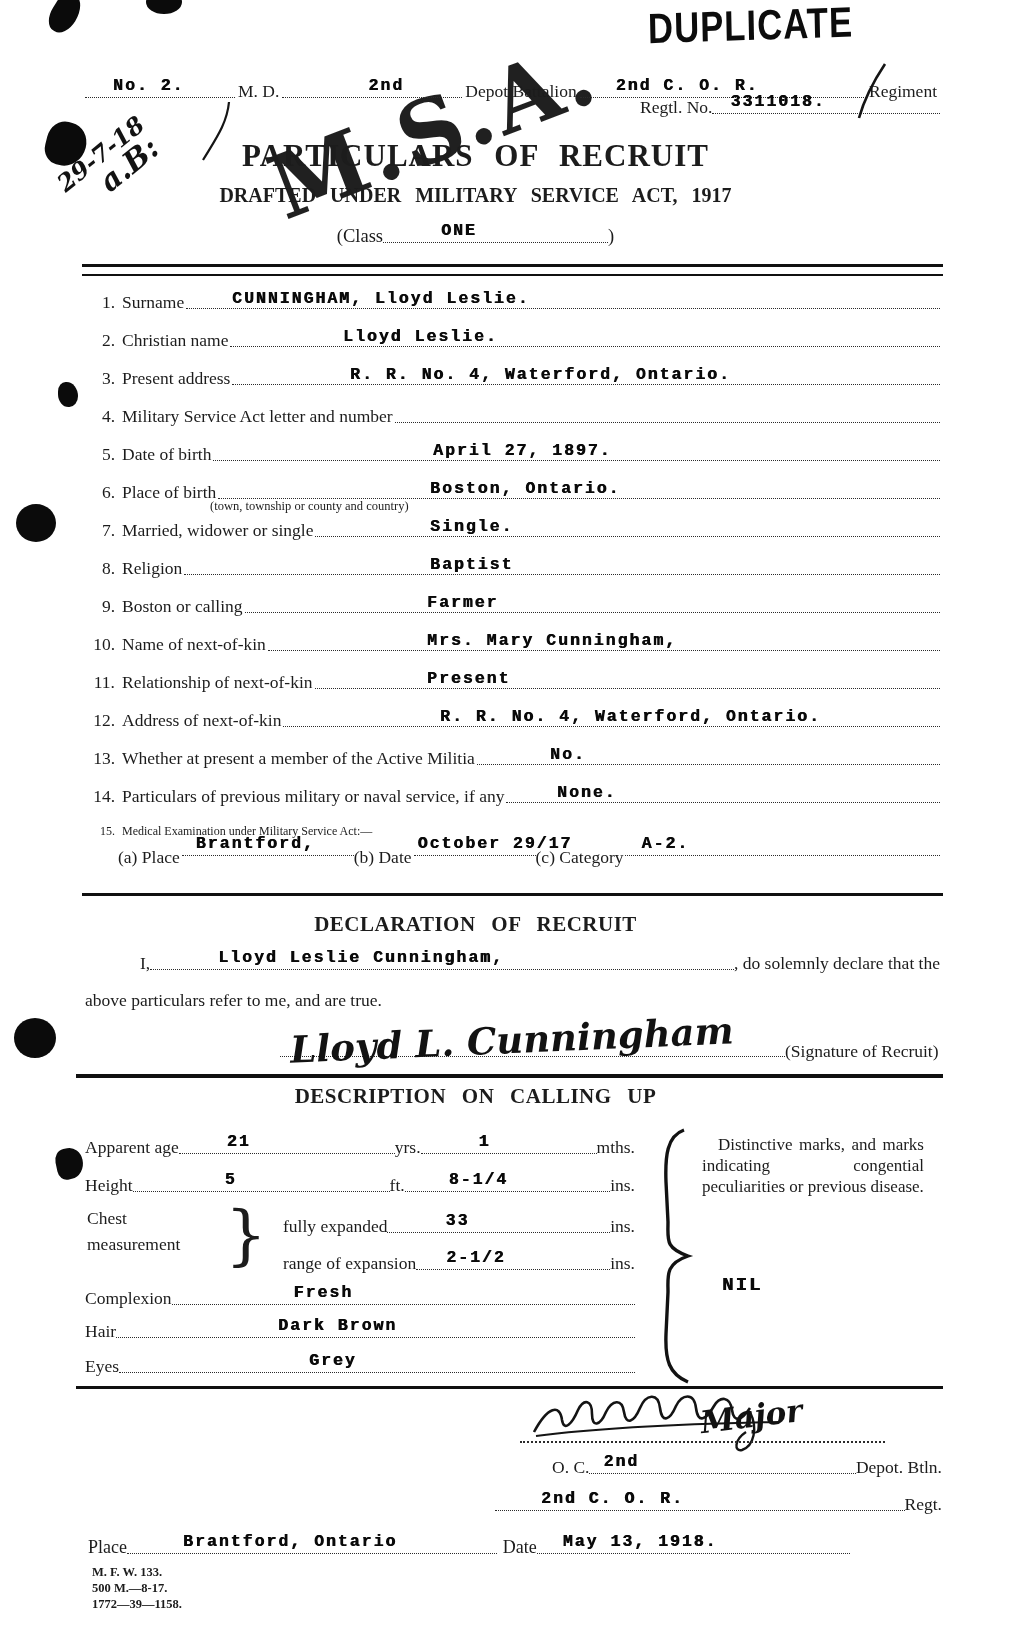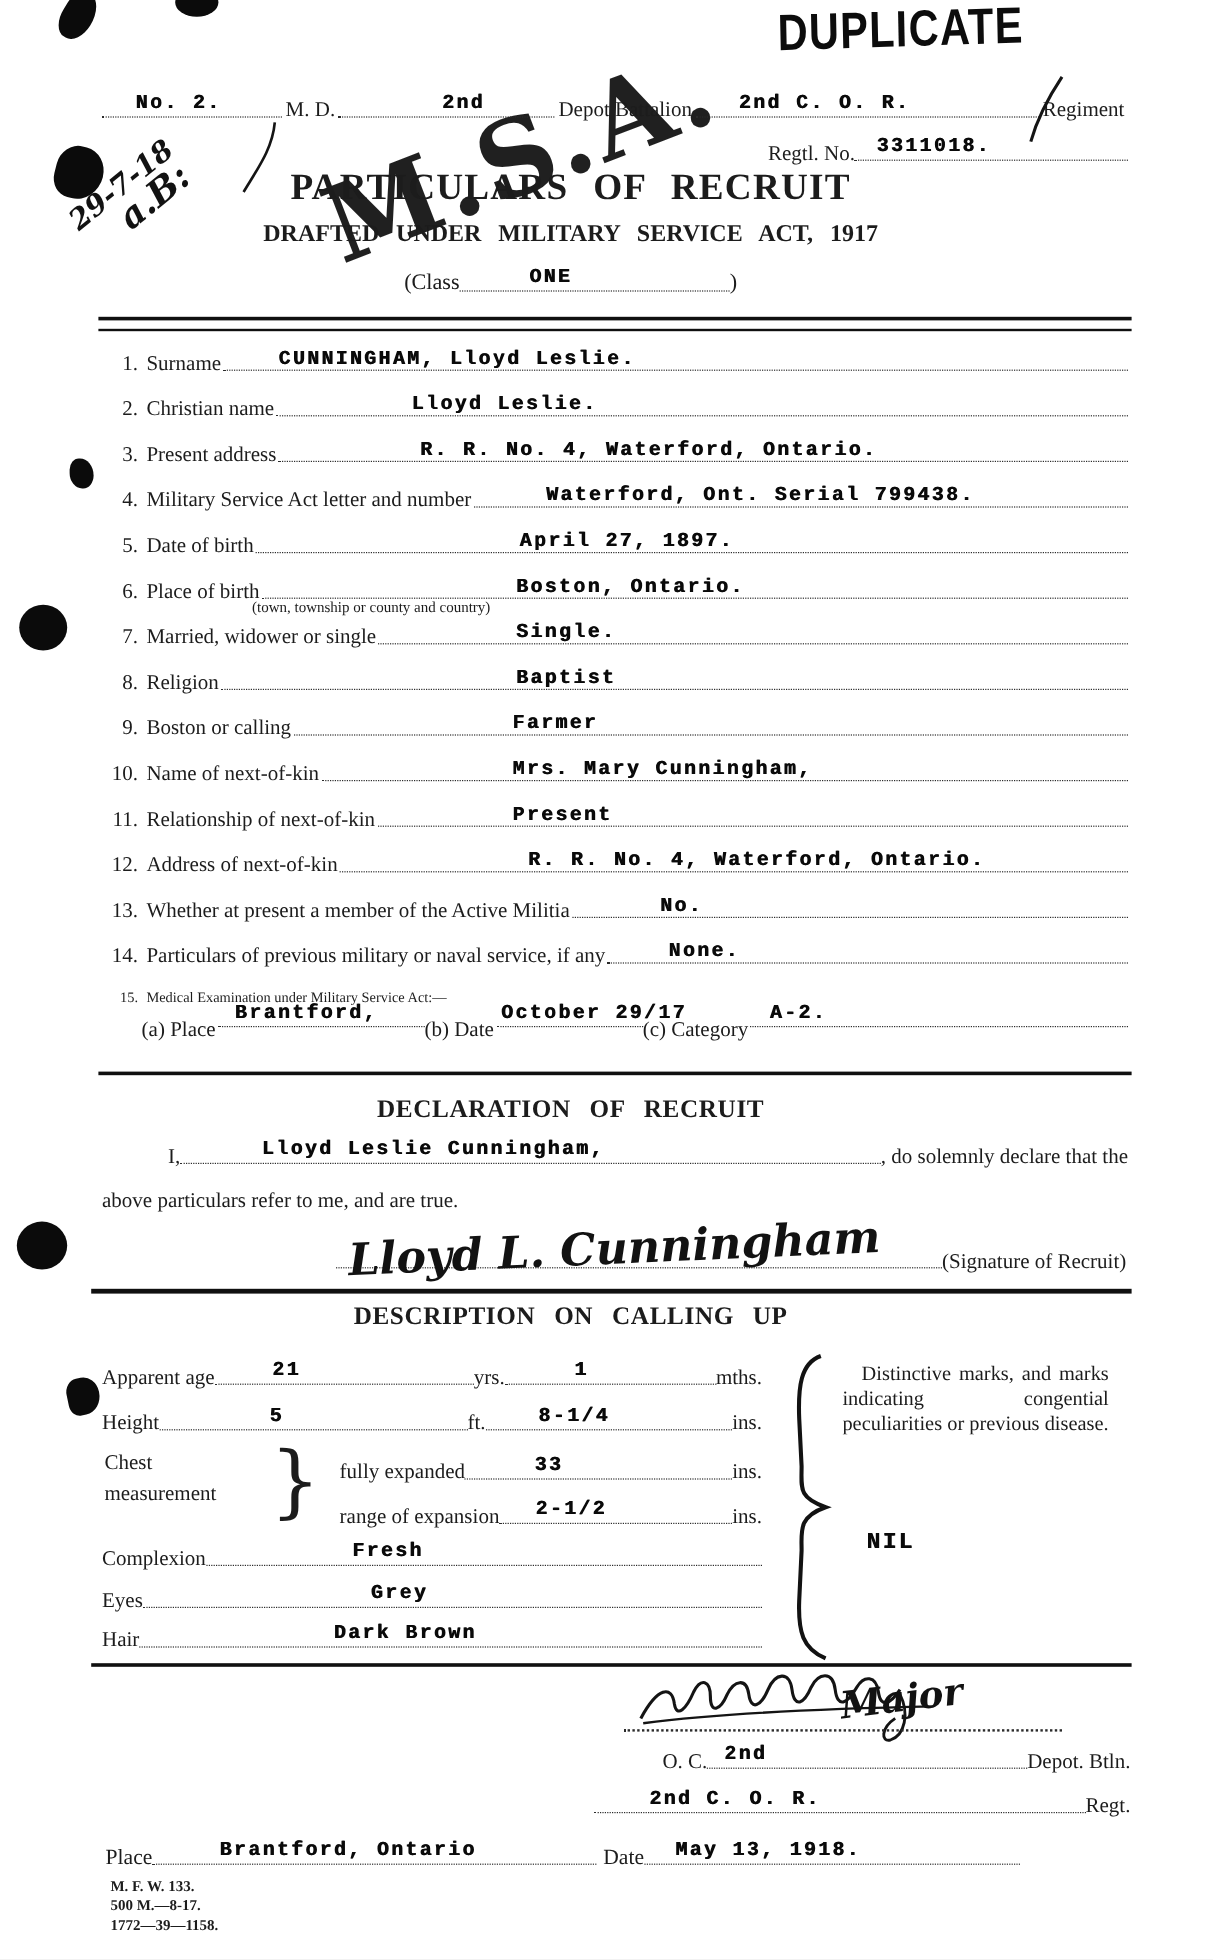--- a/index.html
+++ b/index.html
@@ -16,21 +16,21 @@
              font-weight:700;font-size:34px;color:#0c0c0c;transform:scale(1.02,1.25) rotate(-1.5deg);
              letter-spacing:1px;}
   .msa{position:absolute;left:291px;top:140px;font-family:"DejaVu Serif",serif;font-weight:700;
        font-size:88px;line-height:96px;letter-spacing:4px;color:#101010;
        transform:rotate(-21deg);transform-origin:left bottom;opacity:.93;}
   .hline1{position:absolute;left:85px;right:71px;top:78px;height:24px;display:flex;
           align-items:flex-end;font-size:17.5px;}
   .hline1 .lbl{white-space:nowrap;padding:0 3px;}
   .hdots{position:relative;border-bottom:1.8px dotted #2b2b2b;margin-bottom:4px;height:1px;}
   .hdots .hv{position:absolute;bottom:2px;}
-  .regtl{position:absolute;left:640px;top:112px;width:300px;height:26px;display:flex;
+  .regtl{position:absolute;left:640px;top:92px;width:300px;height:26px;display:flex;
          align-items:flex-end;font-size:17.5px;}
   .title{position:absolute;left:0;right:60px;top:138px;text-align:center;font-weight:700;
          font-size:31px;letter-spacing:1px;word-spacing:12px;}
   .subtitle{position:absolute;left:0;right:60px;top:184px;text-align:center;font-weight:700;
             font-size:20px;word-spacing:9px;}
   .classline{position:absolute;left:0;right:60px;top:223px;display:flex;justify-content:center;
              align-items:flex-end;font-size:18.5px;height:24px;}
   .classdots{position:relative;width:225px;border-bottom:1.8px dotted #2b2b2b;margin-bottom:4px;height:1px;}
   .classdots .hv{position:absolute;left:58px;bottom:2px;}
 
@@ -171,21 +171,20 @@
       <span class="fnum">3.</span>
       <span class="flabel">Present address</span>
       <span class="fdots"></span>
       <span class="fvalue typed">R. R. No. 4, Waterford, Ontario.</span>
     </div>
 
     <div class="frow" style="--vx:370px">
       <span class="fnum">4.</span>
       <span class="flabel">Military Service Act letter and number</span>
       <span class="fdots"></span>
-      <span class="fvalue typed">Waterford, Ont. Serial 799438.</span>
     </div>
 
     <div class="frow" style="--vx:348px">
       <span class="fnum">5.</span>
       <span class="flabel">Date of birth</span>
       <span class="fdots"></span>
       <span class="fvalue typed">April 27, 1897.</span>
     </div>
 
     <div class="frow" style="--vx:345px">
@@ -341,30 +340,30 @@
         <span class="dl">ins.</span>
       </div>
     </div>
 
     <div class="drow" style="height:35px">
       <span class="dl">Complexion</span>
       <span class="ddots" style="flex:1;--dx:122px">
         <span class="dv typed">Fresh</span>
       </span>
     </div>
+    <div class="drow" style="height:33px">
+      <span class="dl">Hair</span>
+      <span class="ddots" style="flex:1;--dx:162px">
+        <span class="dv typed">Dark Brown</span>
+      </span>
+    </div>
     <div class="drow" style="height:35px">
       <span class="dl">Eyes</span>
       <span class="ddots" style="flex:1;--dx:190px">
         <span class="dv typed">Grey</span>
-      </span>
-    </div>
-    <div class="drow" style="height:33px">
-      <span class="dl">Hair</span>
-      <span class="ddots" style="flex:1;--dx:162px">
-        <span class="dv typed">Dark Brown</span>
       </span>
     </div>
   </div>
 
   <svg class="ink" style="left:652px;top:1126px" width="70" height="260">
     <path d="M32,4 C15,10 13,30 14,56 L16,96 C16,114 13,122 36,130 C13,138 16,150 16,166 L14,208 C13,234 17,248 36,256" stroke="#121212" stroke-width="3.4" fill="none"></path>
   </svg>
 
   <div class="marks-note">Distinctive marks, and marks indicating congential peculiarities or previous disease.</div>
   <div class="nil typed">NIL</div>

